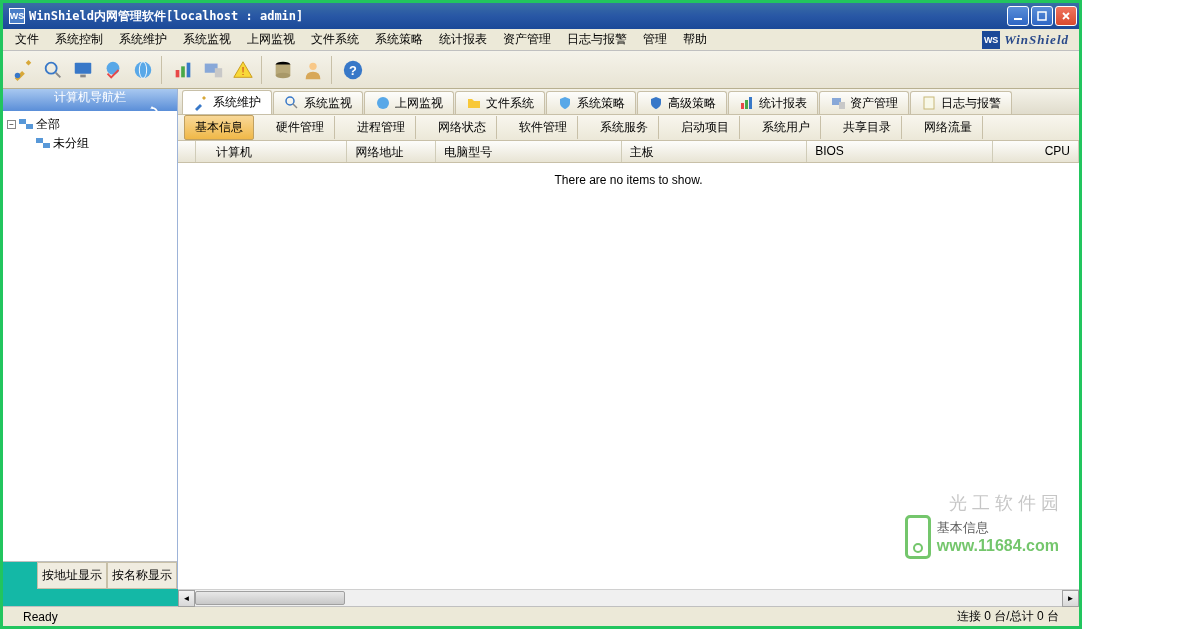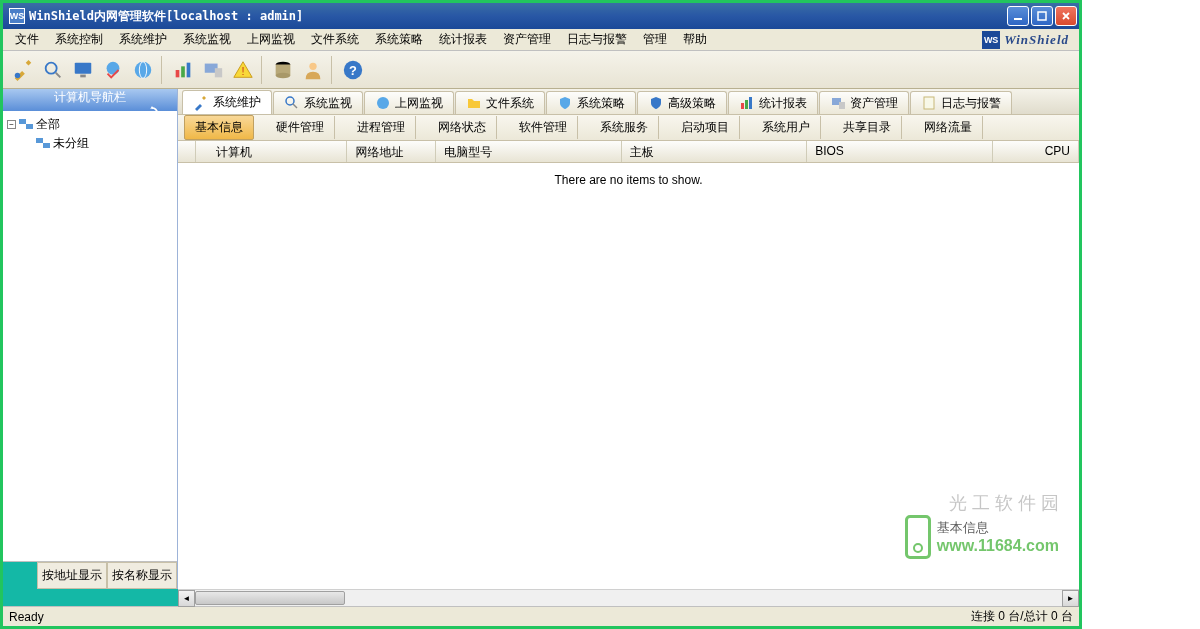--- a/index.html
+++ b/index.html
@@ -64,21 +64,21 @@
 .grid-body { flex: 1; background: #fff; position: relative; overflow: auto; }
 .empty-msg { text-align: center; padding: 10px; color: #000; font-size: 12px; }
 
 .hscroll { height: 17px; background: #f0f0f0; border-top: 1px solid #d0d0d0; margin-left: 175px; position: relative; }
 .hscroll-track { position: absolute; left: 17px; right: 17px; top: 0; bottom: 0; background: #f0f0f0; }
 .hscroll-thumb { position: absolute; left: 0; width: 150px; top: 1px; bottom: 1px; background: linear-gradient(to bottom, #e8e8e8, #c8c8c8); border: 1px solid #a0a0a0; border-radius: 2px; }
 .hscroll-btn { position: absolute; width: 17px; height: 17px; top: 0; background: linear-gradient(to bottom, #f4f4f4, #d8d8d8); border: 1px solid #a0a0a0; display: flex; align-items: center; justify-content: center; font-size: 8px; }
 .hscroll-btn.left { left: 0; }
 .hscroll-btn.right { right: 0; }
 
-.statusbar { height: 20px; background: #ece9d8; border-top: 1px solid #c0c0c0; display: flex; align-items: center; padding: 0 6px; font-size: 12px; }
+.statusbar { height: 20px; background: #ece9d8; border-top: 1px solid #c0c0c0; display: flex; align-items: center; padding: 0 20px; font-size: 12px; }
 .statusbar .status-left { flex: 1; }
 .statusbar .status-right { }
 
 .watermark { position: absolute; right: 20px; bottom: 30px; pointer-events: none; opacity: 0.8; }
 .watermark .wm-top { color: #b8b8b8; font-size: 18px; text-align: right; }
 .watermark .wm-site { display: flex; align-items: center; gap: 6px; }
 .watermark .wm-phone { width: 26px; height: 44px; border: 3px solid #52b848; border-radius: 5px; position: relative; }
 .watermark .wm-phone::after { content: ""; position: absolute; bottom: 3px; left: 50%; transform: translateX(-50%); width: 6px; height: 6px; border: 2px solid #52b848; border-radius: 50%; }
 .watermark .wm-text { font-size: 13px; color: #333; }
 .watermark .wm-url { font-size: 16px; color: #52b848; font-weight: bold; }

